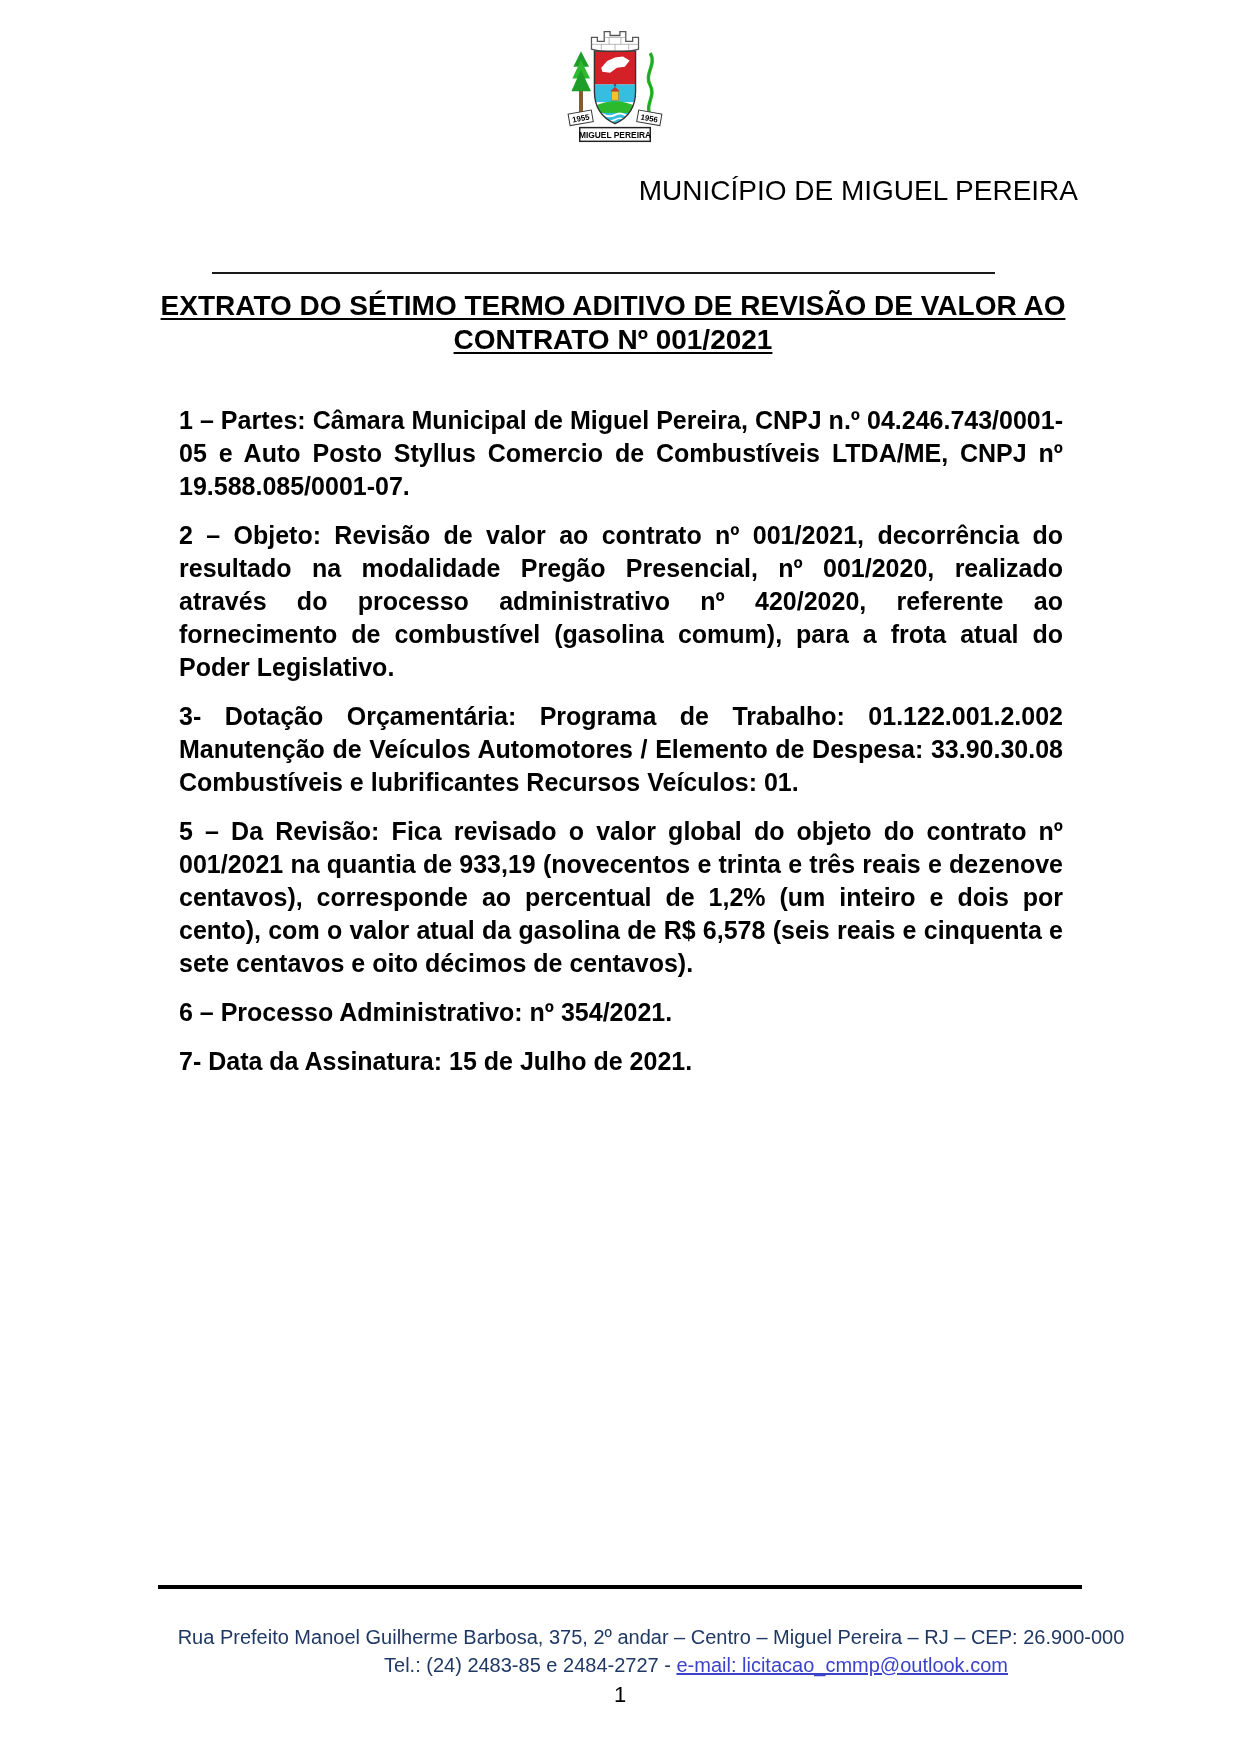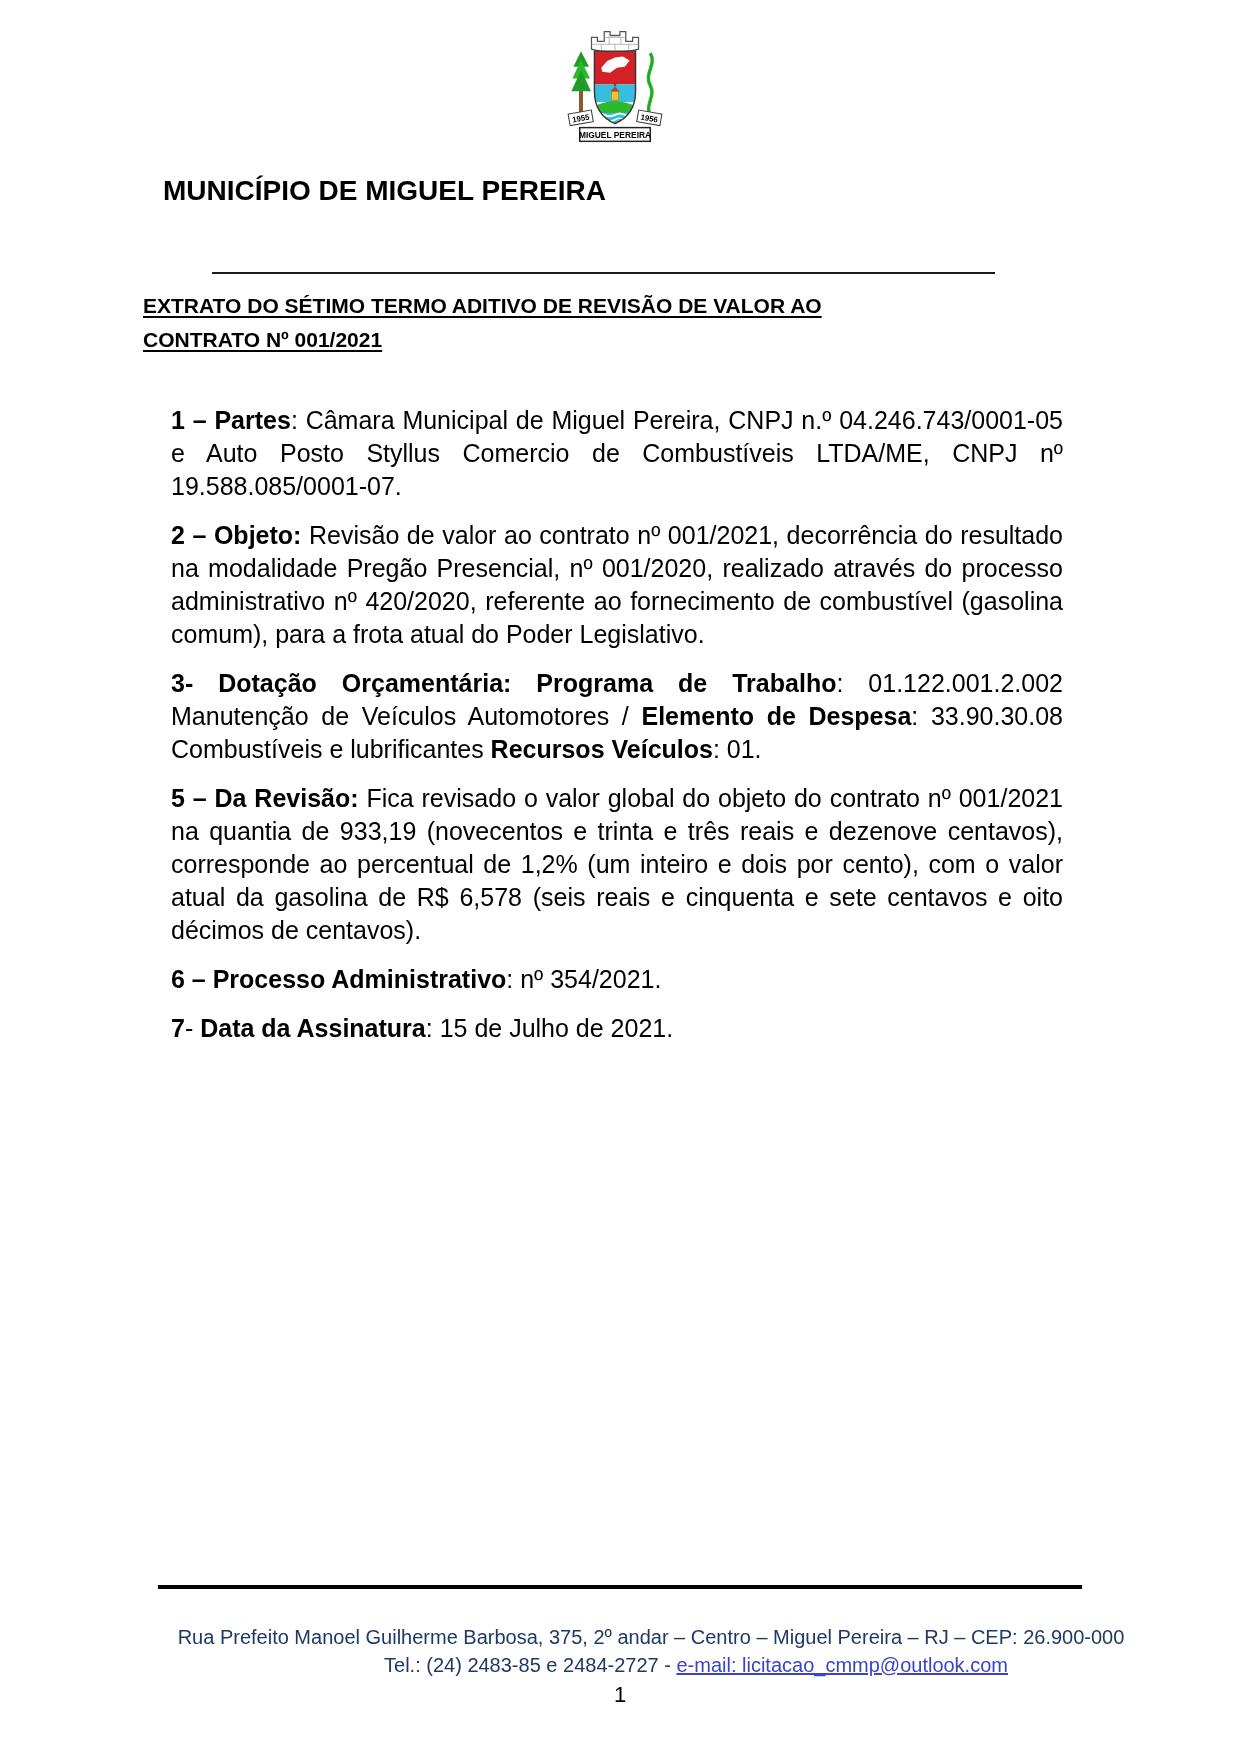--- a/index.html
+++ b/index.html
@@ -9,41 +9,41 @@
   }
   html,body{margin:0;padding:0;background:#fff;}
   .page{
     position:relative; width:1240px; height:1755px; background:#fff;
     font-family:"Liberation Sans","DejaVu Sans",sans-serif; color:#000;
     overflow:hidden;
   }
   .crest{position:absolute; left:566px; top:24px; width:98px; height:120px;}
   svg text{font-family:"Liberation Sans","DejaVu Sans",sans-serif;}
   .h-municipality{
-    position:absolute; top:174px; left:163px; width:900px; text-align:left;
-    font-size:28px; font-weight:bold; line-height:34px;
+    position:absolute; top:174px; left:178px; width:900px; text-align:right;
+    font-size:28px; font-weight:normal; line-height:34px;
   }
   .h-subtitle{
     position:absolute; top:230px; left:163px; width:900px; text-align:center;
     font-size:27px; font-weight:bold; line-height:34px;
   }
   .h-rule{position:absolute; top:272px; left:212px; width:783px; height:2px; background:var(--rule_dark);}
   .doc-title{
-    position:absolute; top:289px; left:143px; width:940px; text-align:left;
-    font-size:21px; font-weight:bold; line-height:34px;
+    position:absolute; top:289px; left:143px; width:940px; text-align:center;
+    font-size:28px; font-weight:bold; line-height:34px;
   }
   .doc-title .tl{
     display:inline; text-decoration:underline; text-decoration-thickness:2px;
     text-underline-offset:3px; white-space:nowrap;
   }
   .body-text{
     position:absolute; top:404px; left:163px; width:900px;
     font-size:25px; line-height:33px; text-align:justify;
   }
-  .body-text p{margin:0 0 16px 8px;}
+  .body-text p{margin:0 0 16px 16px;font-weight:bold;}
   .footer-rule{position:absolute; top:1585px; left:158px; width:924px; height:4px; background:#000;}
   .footer-line{
     position:absolute; left:0; width:1240px; text-align:center;
     font-size:20px; line-height:26px; color:var(--footer_navy);margin-left:31px;
   }
   .footer-address{top:1624px;}
   .footer-tel{top:1652px;padding-left:45px;}
   .email-link{color:var(--link_blue); text-decoration:underline; cursor:pointer;}
   .page-number{
     position:absolute; top:1682px; left:0; width:1240px; text-align:center;

